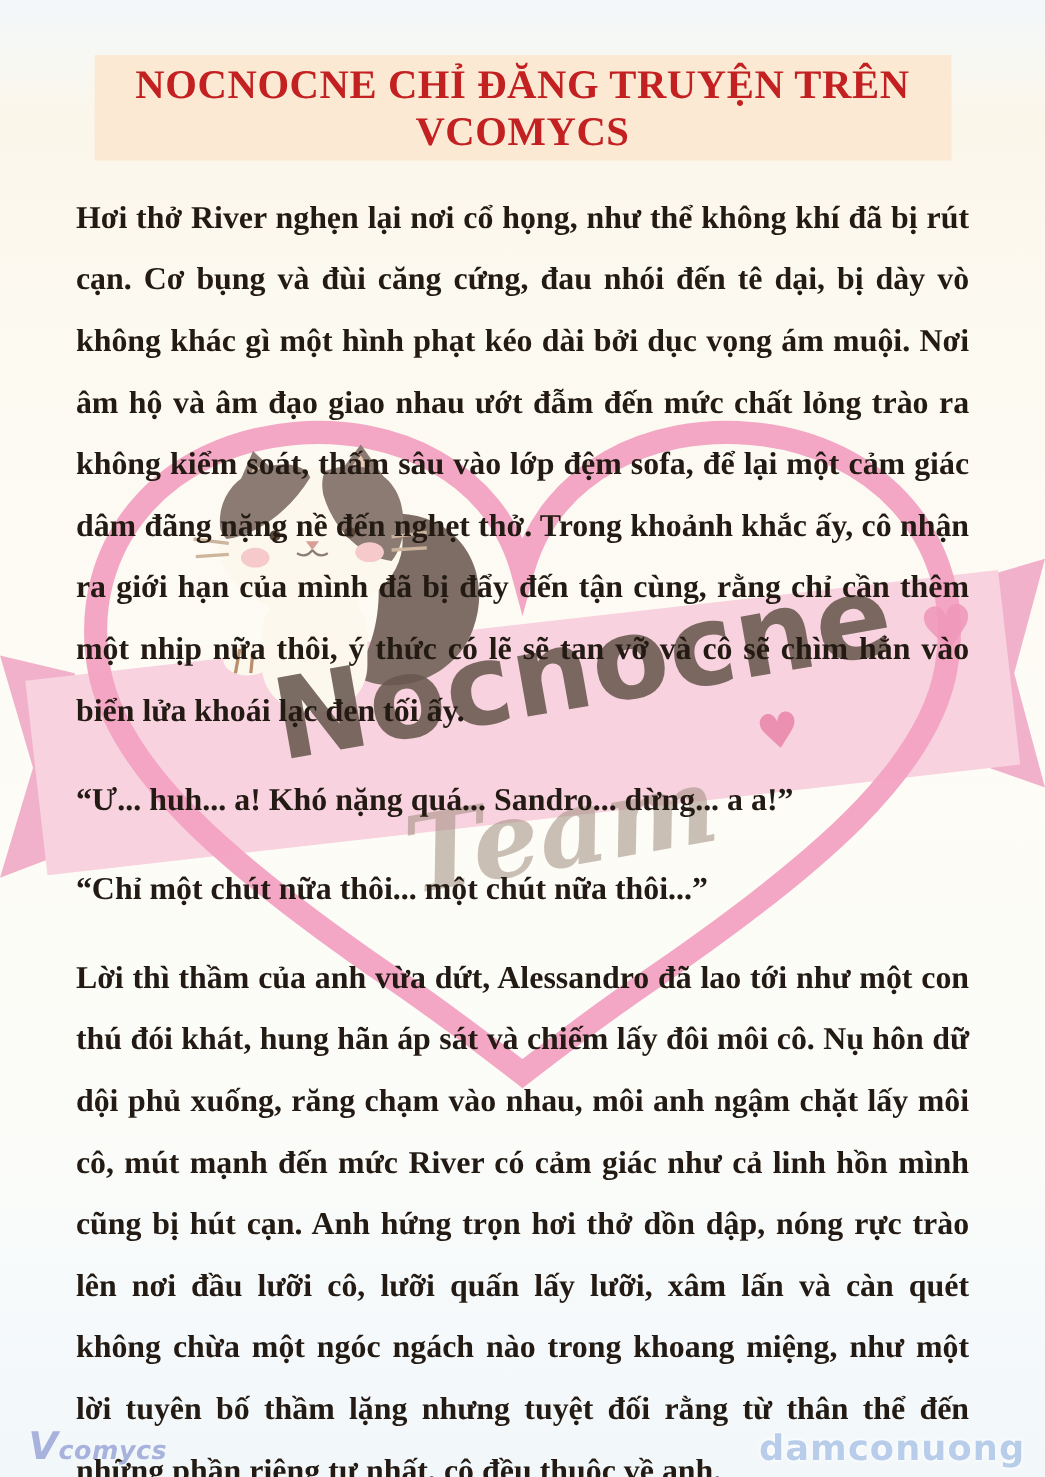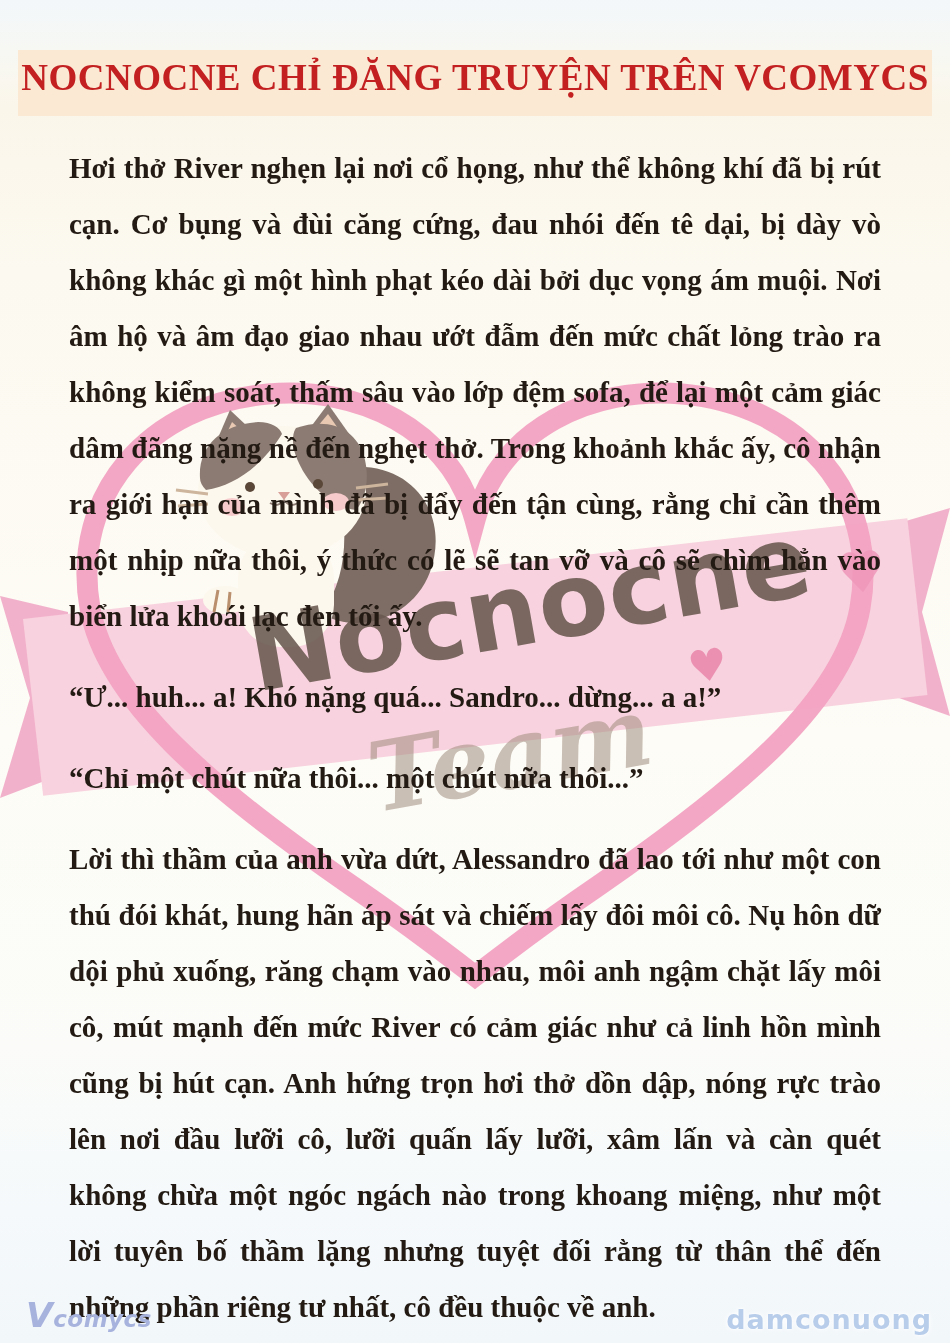--- a/index.html
+++ b/index.html
@@ -70,23 +70,23 @@
   
   .content-layer {
     position: absolute;
     left: 0; top: 0;
     width: 950px; height: 1343px;
     z-index: 2;
   }
 
   .title-banner {
     margin: 50px auto 0 auto;
-    width: 914px;
+    width: 779px;
     background: #fbe9d4;
-    padding: 6px 0 17px 0;
+    padding: 6px 0 4px 0;
     text-align: center;
   }
   .title-text {
     font-family: "Liberation Serif", serif;
     font-weight: bold;
     font-size: 37px;
     letter-spacing: 0.5px;
     color: #c32121;
   }
 
@@ -117,21 +117,21 @@
     letter-spacing: 0.5px;
   }
   .vcomycs-logo::first-letter { font-size: 1.5em; }
 
   .credit-text {
     position: absolute;
     right: 18px; bottom: 8px;
     z-index: 3;
     font-family: "DejaVu Sans", sans-serif;
     font-weight: bold;
-    font-size: 27px;
+    font-size: 32px;
     letter-spacing: 1px;
     color: #b7cdea;
     text-shadow: 0 0 6px #ffffff, 0 0 3px #ffffff, 0 0 1px #ffffff;
   }
 </style>
 </head>
 <body>
 
 <div class="page">
 

